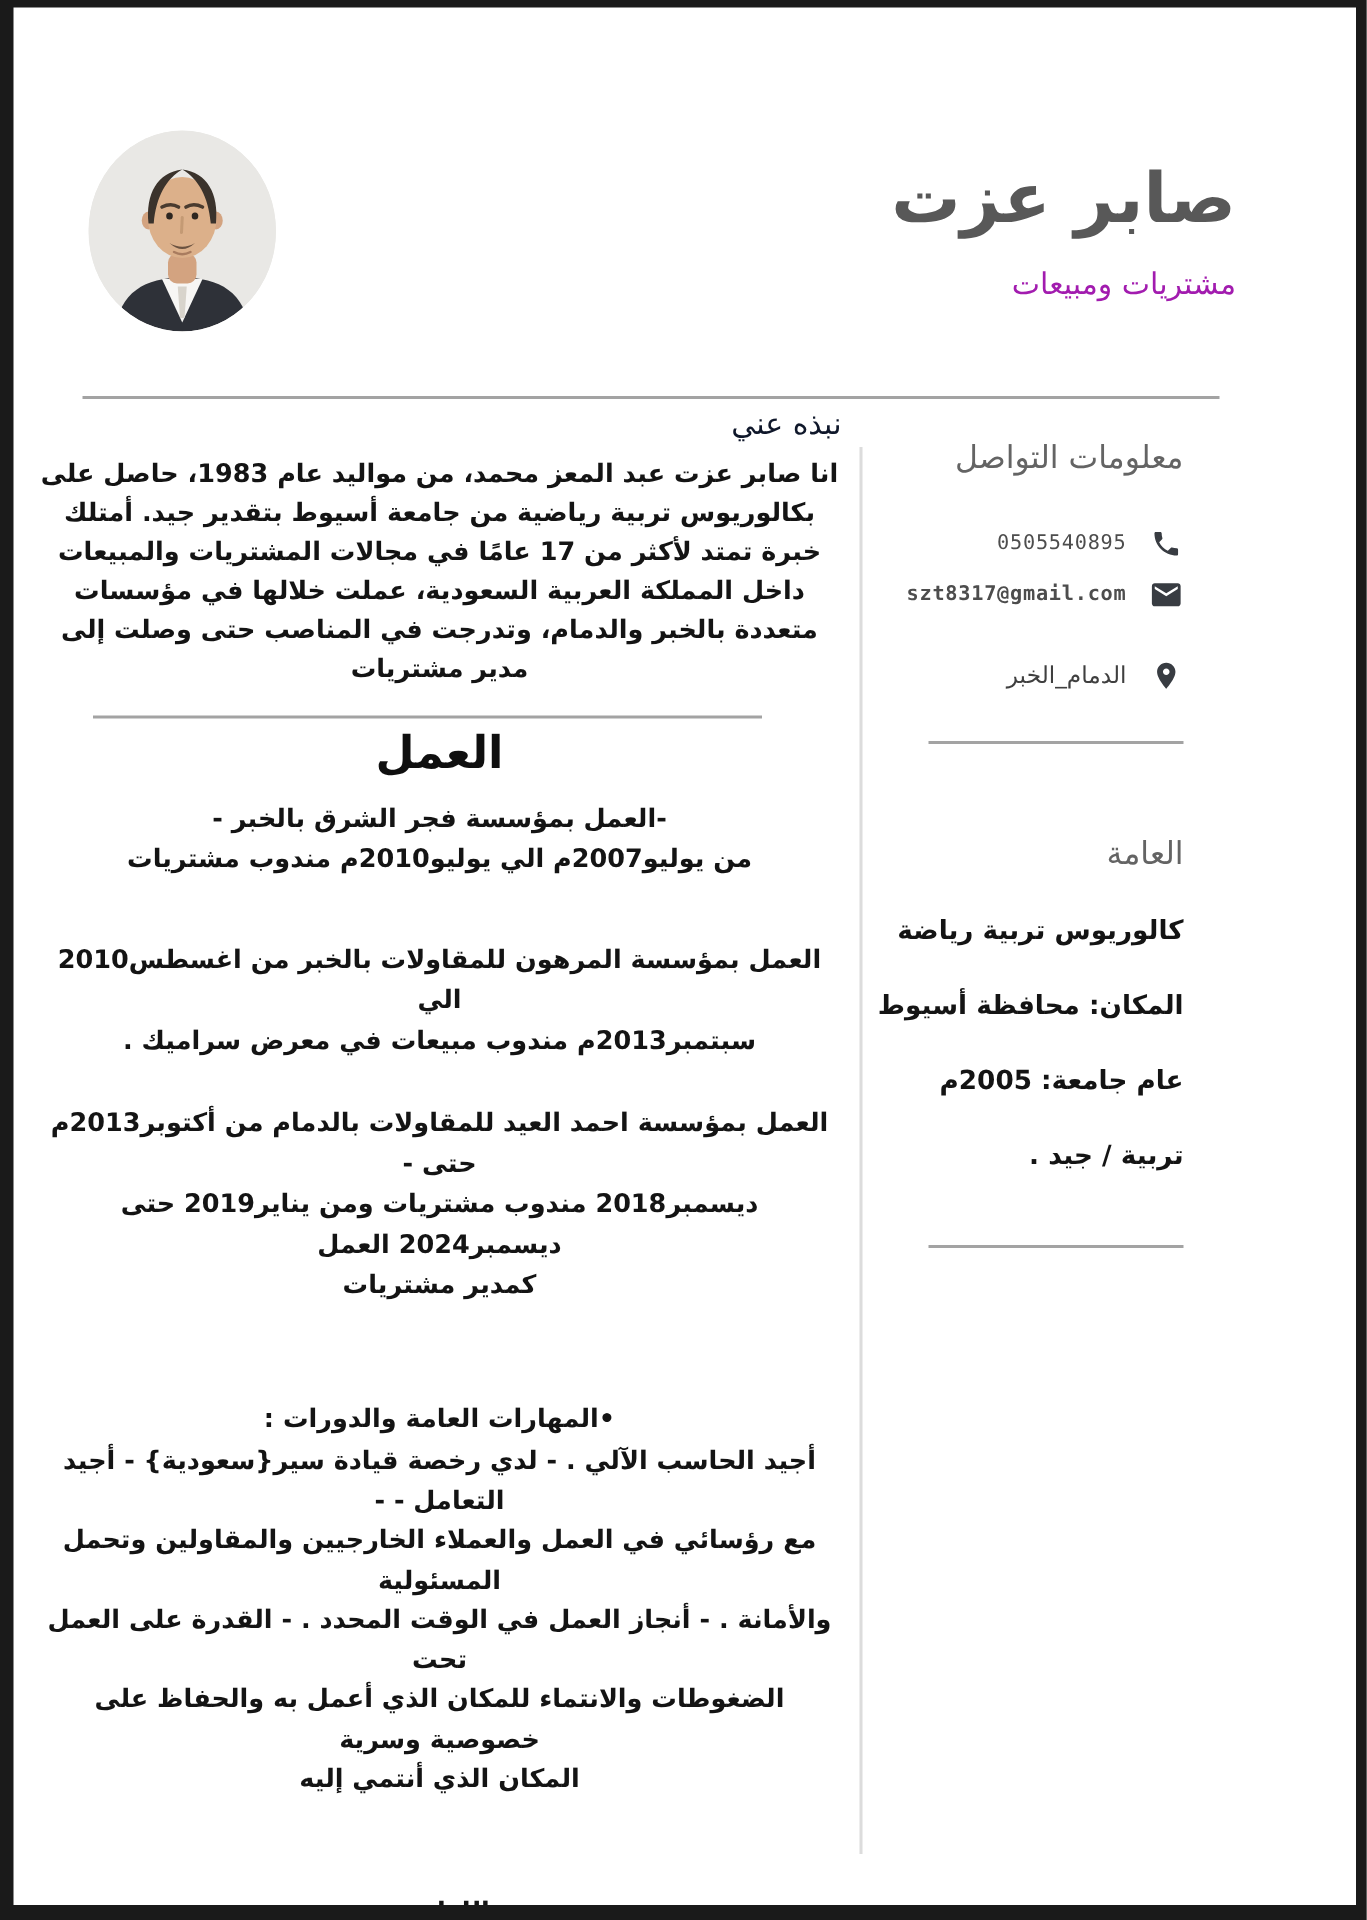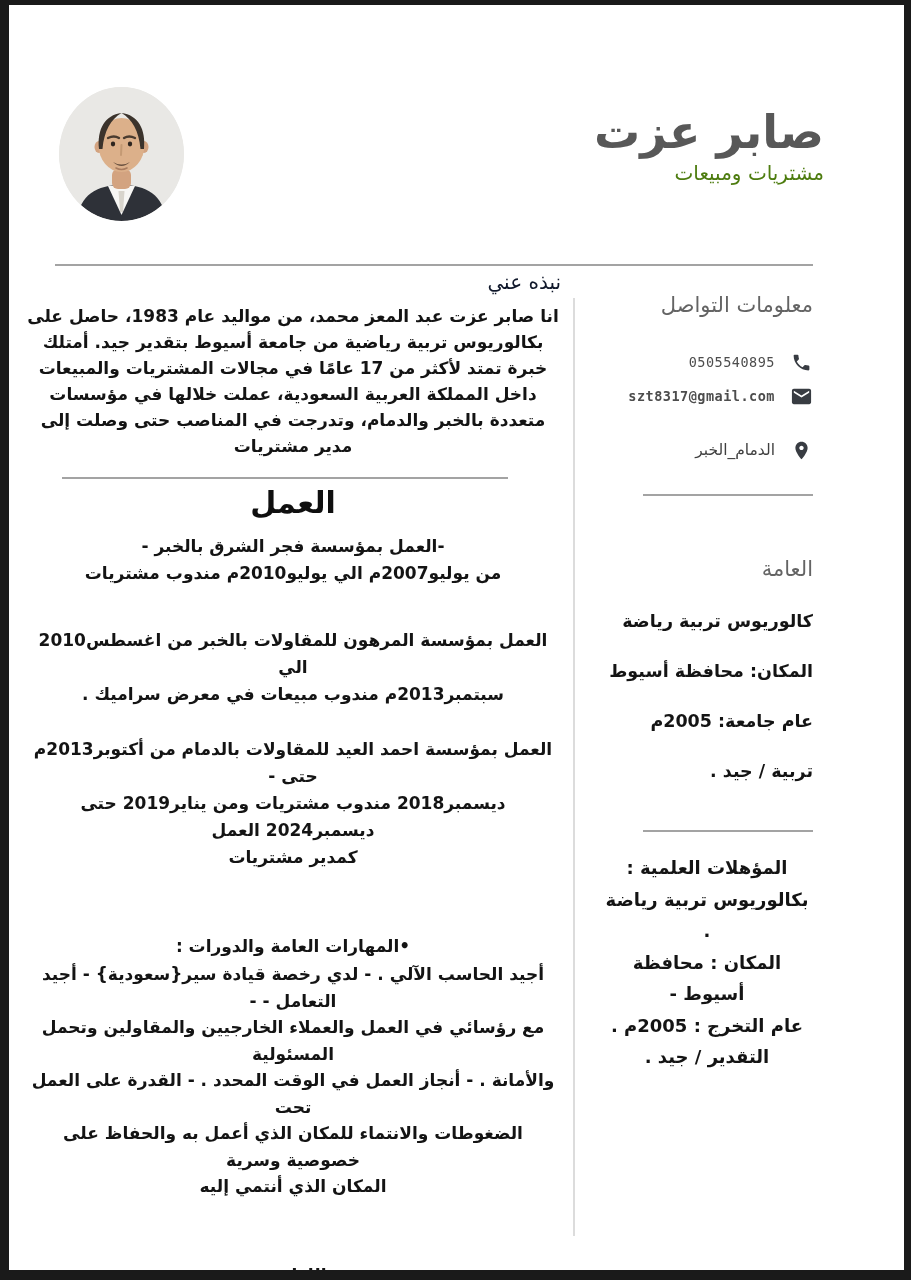--- a/index.html
+++ b/index.html
@@ -15,21 +15,21 @@
   }
   
   .photo{
     position:absolute;left:50px;top:82px;width:125px;height:134px;
     border-radius:50%;overflow:hidden;background:#e9e8e5;
   }
   .name-block{
     position:absolute;right:80px;top:100px;text-align:right;direction:rtl;
   }
   .name{font-size:46px;font-weight:bold;color:#585858;line-height:54px;}
-  .subtitle{font-size:20px;color:#4d7c0f;margin-top:2px;line-height:24px;}
+  .subtitle{font-size:20px;color:#a21caf;margin-top:18px;line-height:24px;}
   
   .hr{background:#a3a3a3;height:2px;}
   .top-hr{position:absolute;left:46px;top:259px;width:758px;}
   .v-divider{position:absolute;left:564px;top:293px;width:2px;height:938px;background:#dcdcdc;}
   
   .main-col{
     position:absolute;left:16px;top:263px;width:536px;
     direction:rtl;color:#141414;
   }
   .about-h{font-size:20px;color:#0f172a;text-align:right;line-height:28px;}
@@ -39,21 +39,21 @@
   .work-h{margin-top:4px;font-size:30px;font-weight:bold;text-align:center;line-height:40px;color:#0f0f0f;}
   .entry{line-height:27px;}
   .e1{margin-top:10px;}
   .e2{margin-top:40px;}
   .e3{margin-top:28px;}
   .skills-h{margin-top:62px;line-height:26px;}
   .skills-p{margin-top:2px;line-height:26.5px;}
   .lang-h{margin-top:62px;line-height:26px;}
   
   .sidebar{
-    position:absolute;left:592px;top:285px;width:212px;
+    position:absolute;left:568px;top:285px;width:212px;
     direction:rtl;text-align:right;color:#141414;
   }
   .side-h{font-size:21px;color:#646464;line-height:30px;}
   .contact-row{display:flex;align-items:center;gap:14px;}
   .contact-row .icon{flex:0 0 auto;width:24px;height:24px;display:flex;align-items:center;justify-content:center;}
   .contact-row .icon svg{display:block;}
   .row-phone{margin-top:30px;}
   .row-email{margin-top:10px;font-weight:bold;}
   .row-location{margin-top:30px;}
   .mono-val{font-family:"DejaVu Sans Mono",monospace;font-size:13.5px;color:#4d4d4d;letter-spacing:.5px;direction:ltr;}
@@ -175,23 +175,16 @@
     <div class="hr side-hr1"></div>
 
     <div class="side-h edu-h">العامة</div>
     <div class="edu-line">كالوريوس تربية رياضة</div>
     <div class="edu-line">المكان: محافظة أسيوط</div>
     <div class="edu-line">عام جامعة: 2005م</div>
     <div class="edu-line">تربية / جيد .</div>
 
     <div class="hr side-hr2"></div>
 
-    <div class="qual">
-      <div class="qual-line">المؤهلات العلمية :</div>
-      <div class="qual-line">بكالوريوس تربية رياضة .</div>
-      <div class="qual-line">المكان : محافظة أسيوط -</div>
-      <div class="qual-line">عام التخرج : 2005م .</div>
-      <div class="qual-line">التقدير / جيد .</div>
-    </div>
 
   </div>
 
 </div>
 
 </body></html>

